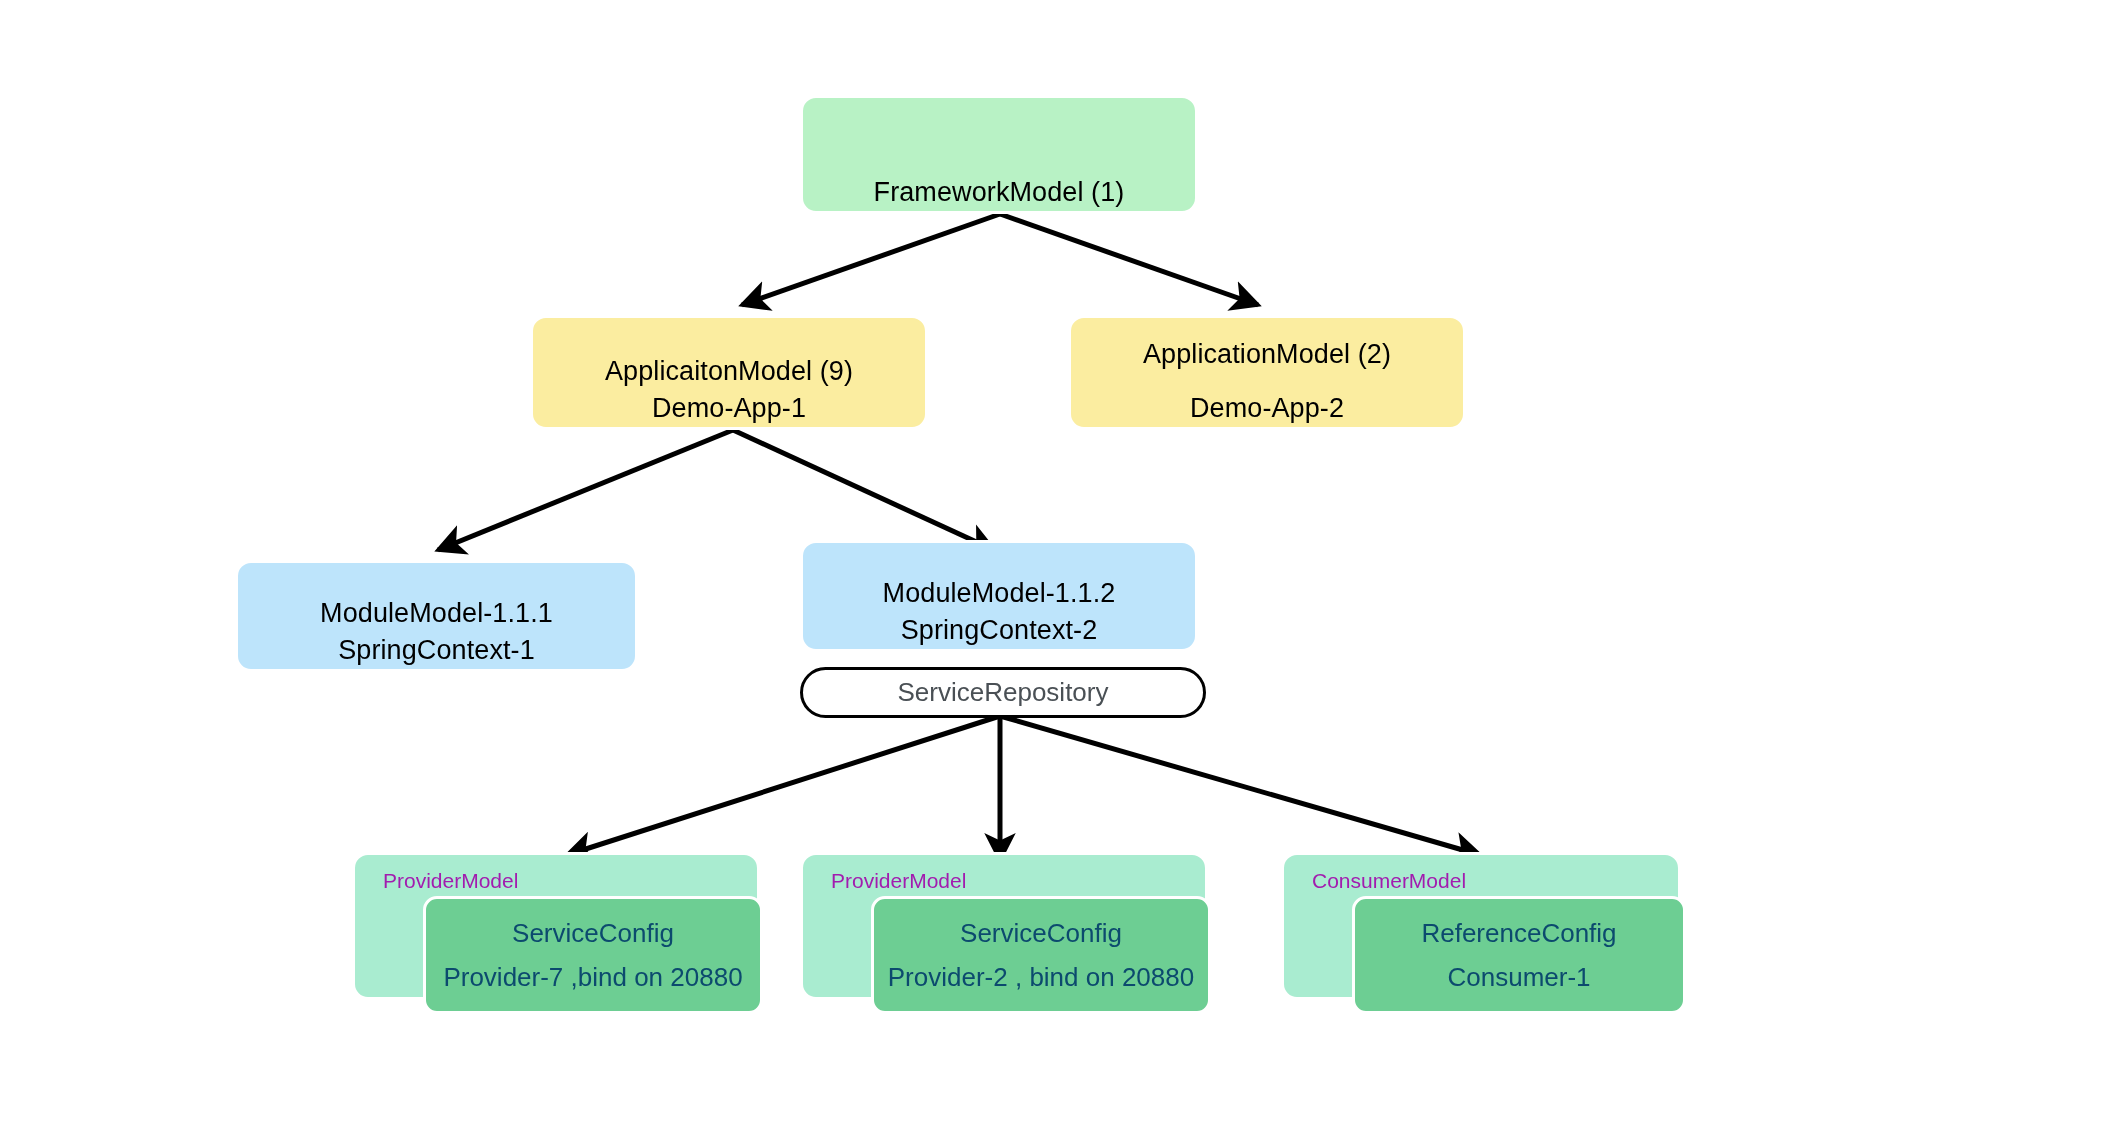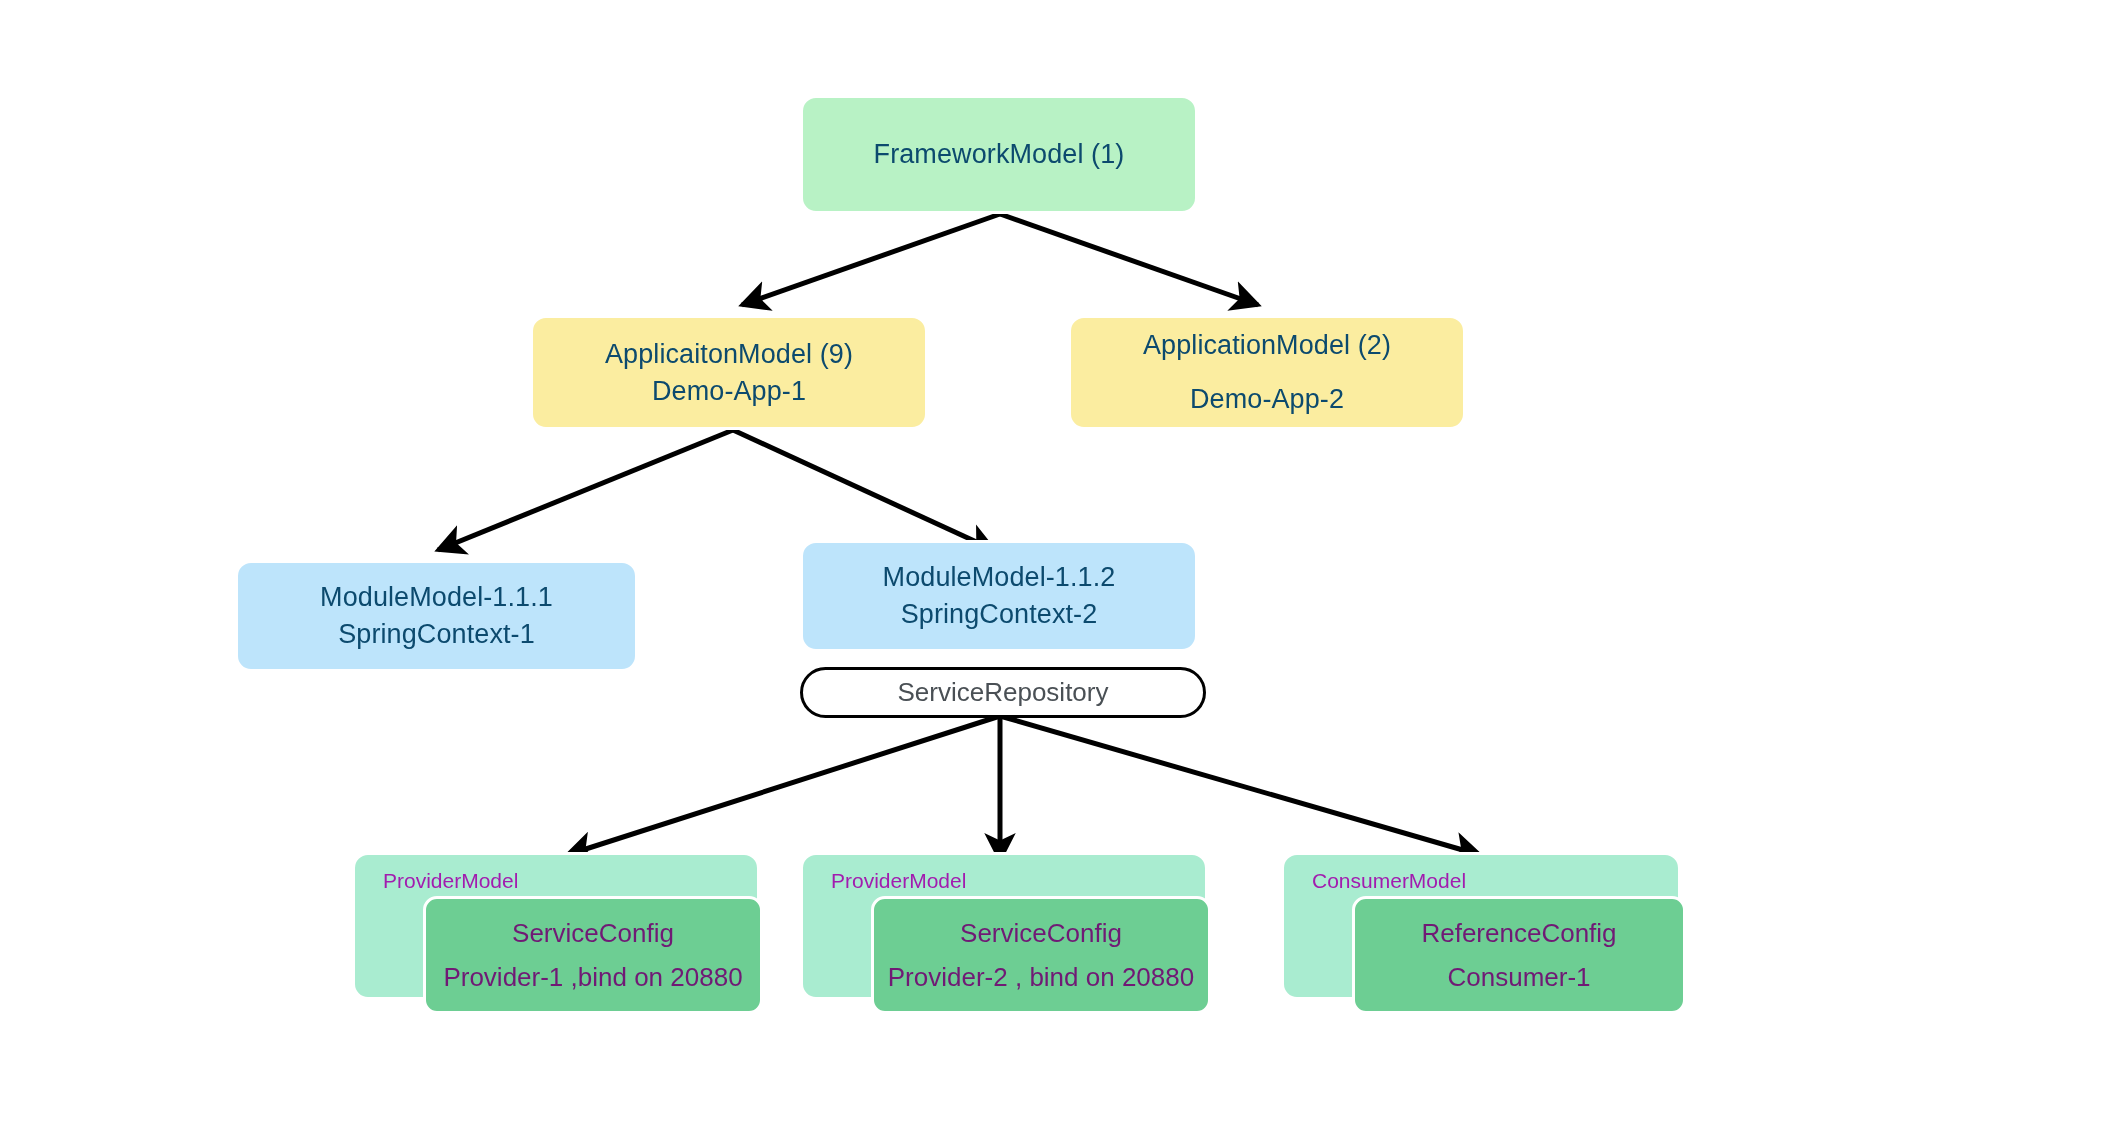--- a/index.html
+++ b/index.html
@@ -29,23 +29,23 @@
     pointer-events: none;
     z-index: 1;
   }
   
   .node {
     position: absolute;
     box-sizing: border-box;
     display: flex;
     flex-direction: column;
     align-items: center;
-    justify-content: center;
+    justify-content: flex-end;
     border-radius: 16px;
-    color: #0c4a6e;
+    color: #000000;
     font-size: 27px;
     line-height: 1.37;
     text-align: center;
     letter-spacing: 0.1px;
     z-index: 3;
     border: 3px solid #ffffff;
   }
   .node .line {
     display: block;
     white-space: nowrap;
@@ -96,21 +96,21 @@
   .group-inner {
     position: absolute;
     box-sizing: border-box;
     background: #6dce93;
     border-radius: 14px;
     border: 3px solid #ffffff;
     display: flex;
     flex-direction: column;
     align-items: center;
     justify-content: center;
-    color: #701a75;
+    color: #0c4a6e;
     font-size: 26px;
     line-height: 1.4;
     text-align: center;
     z-index: 5;
     gap: 8px;
   }
   .group-inner .line {
     display: block;
     white-space: nowrap;
   }
@@ -168,21 +168,21 @@
 
   <div class="node-repository" style="left:800px; top:667px; width:406px; height:51px;">
     <span>ServiceRepository</span>
   </div>
 
   <div class="group-outer" style="left:352px; top:852px; width:408px; height:148px;">
     <span class="group-label">ProviderModel</span>
   </div>
   <div class="group-inner" style="left:423px; top:896px; width:340px; height:118px;">
     <span class="line">ServiceConfig</span>
-    <span class="line">Provider-1 ,bind on 20880</span>
+    <span class="line">Provider-7 ,bind on 20880</span>
   </div>
 
   <div class="group-outer" style="left:800px; top:852px; width:408px; height:148px;">
     <span class="group-label">ProviderModel</span>
   </div>
   <div class="group-inner" style="left:871px; top:896px; width:340px; height:118px;">
     <span class="line">ServiceConfig</span>
     <span class="line">Provider-2 , bind on 20880</span>
   </div>
 

